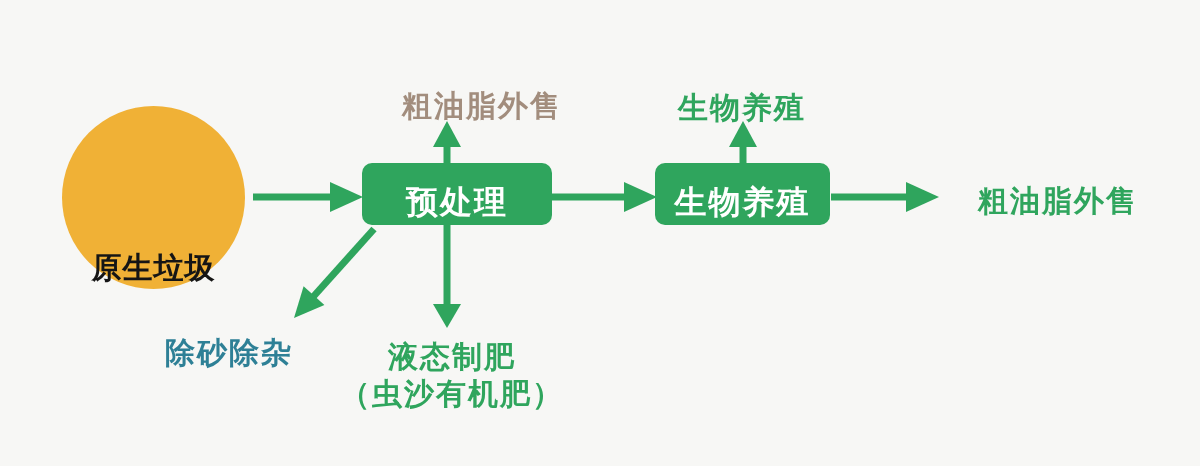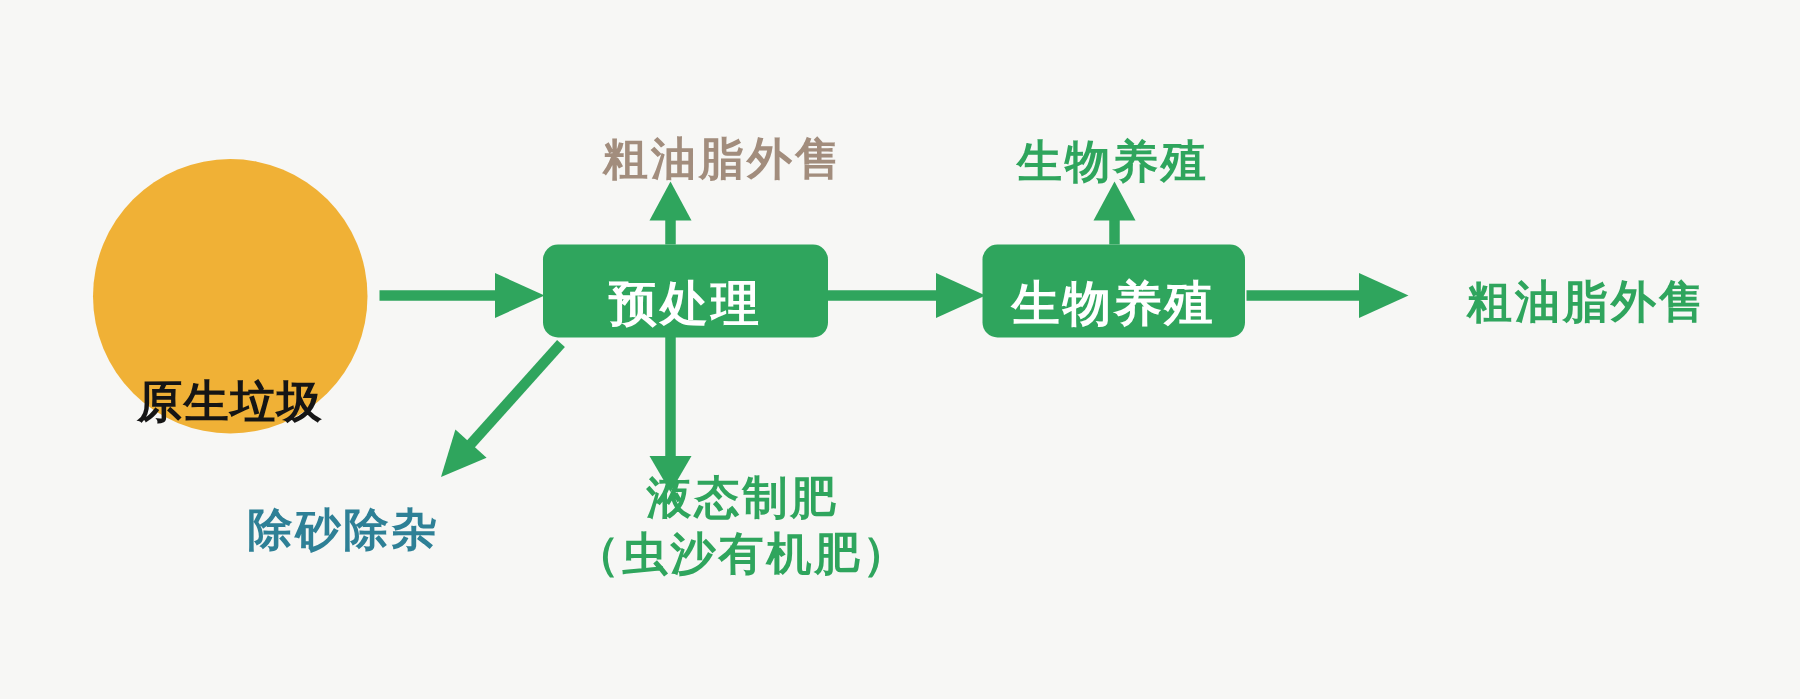--- a/index.html
+++ b/index.html
@@ -78,21 +78,21 @@
     white-space: nowrap;
   }
   .label-center { transform: translateX(-50%); text-align: center; }
   .c-brown { color: var(--c-brown, #A28D7D); margin-left: 30px; }
   .c-green { color: var(--c-green, #2FA55D); }
   .c-teal  { color: var(--c-teal, #2E8096); }
   .label-crude-oil      { left: 452px; top: 86px; }
   .label-protein-feed   { left: 742px; top: 88px; }
   .label-insect-frass   { left: 978px; top: 181px; }
   .label-sand-removal   { left: 155px; top: 333px; margin-left: 10px; }
-  .label-liquid-fert    { left: 452px; top: 314px; line-height: 37px; margin-left: 43px; }
+  .label-liquid-fert    { left: 452px; top: 338px; line-height: 37px; }
 </style>
 </head>
 <body>
 
 <div class="canvas">
 
   <svg class="arrow-layer" viewBox="0 0 1200 466">
     <g>
       <line class="arrow-shaft" x1="253" y1="197" x2="332" y2="197"></line>
       <polygon class="arrow-head" points="330,182 363,197 330,212"></polygon>

